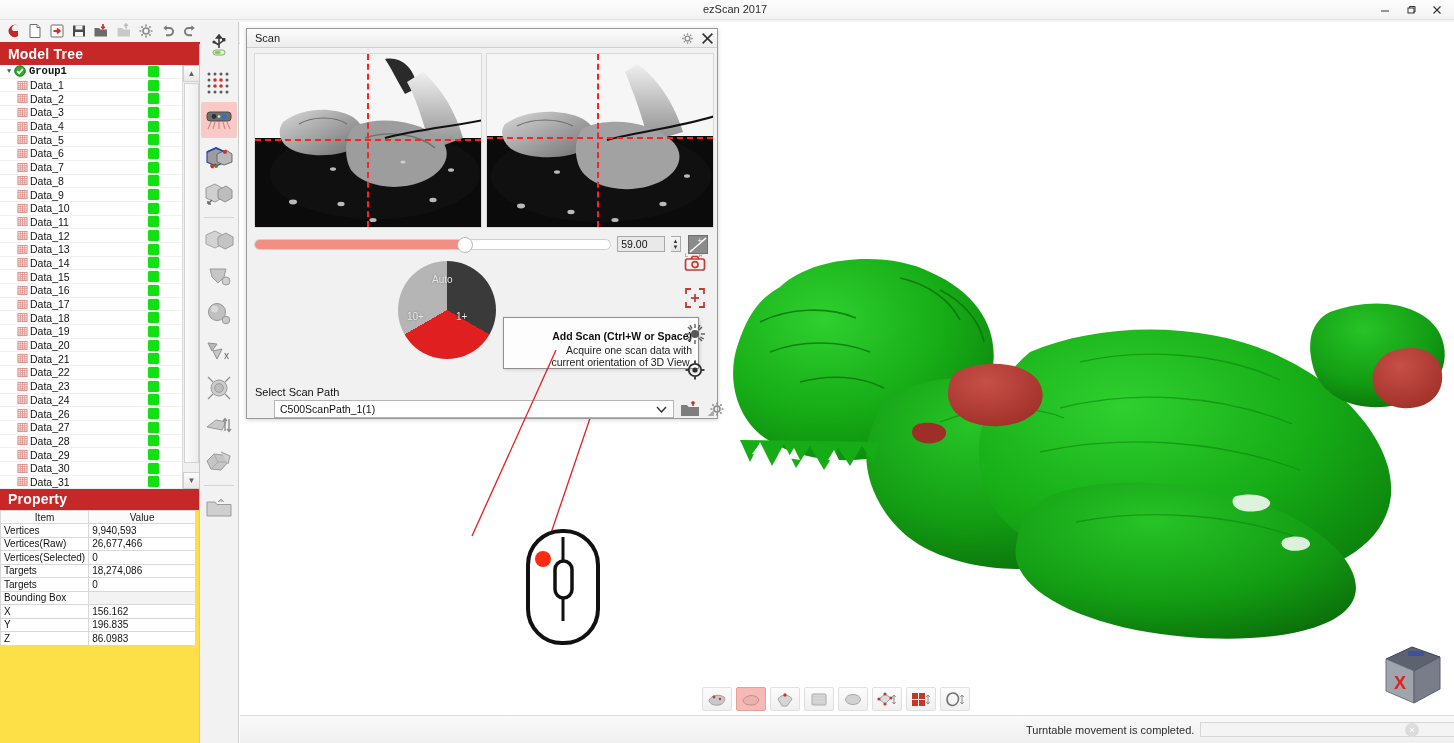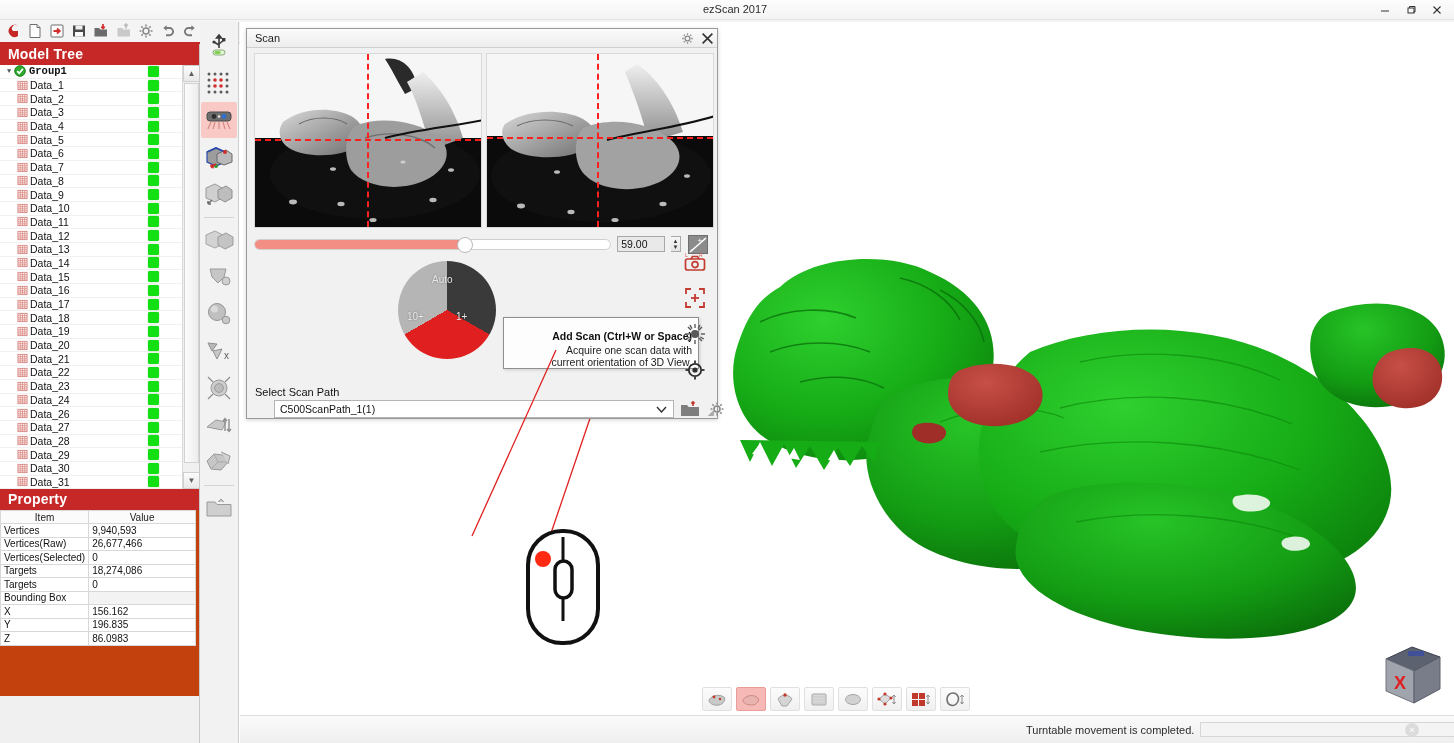--- a/index.html
+++ b/index.html
@@ -83,21 +83,21 @@
     border:1px solid #cfcfcf; display:flex; align-items:center; justify-content:center;
     font-size:8px; color:#606060;
   }
   .sb-arrow.bottom { position:absolute; bottom:0; }
   .sb-thumb {
     position:absolute; top:18px; left:1px; width:15px; height:380px;
     background:linear-gradient(90deg,#fcfcfc,#ededed); border:1px solid #d2d2d2;
   }
 
   
-  .propwrap { position:absolute; left:0; top:445px; width:199px; height:207px; background:#c2410c; }
+  .propwrap { position:absolute; left:0; top:445px; width:199px; height:254px; background:#fde047; }
   .prop-table { width:196px; border-collapse:collapse; background:#fff; font-size:10px; }
   .prop-table th {
     border:1px solid #d8d8d8; background:#fbfbfb; font-weight:normal;
     color:#222; height:13px; font-size:10px;
   }
   .prop-table td {
     border:1px solid #d8d8d8; height:13.5px; padding:0 3px; color:#111; font-size:10px;
   }
   .prop-table td.k { width:76px; }
   .prop-blank { background:#f3f3f3; }

